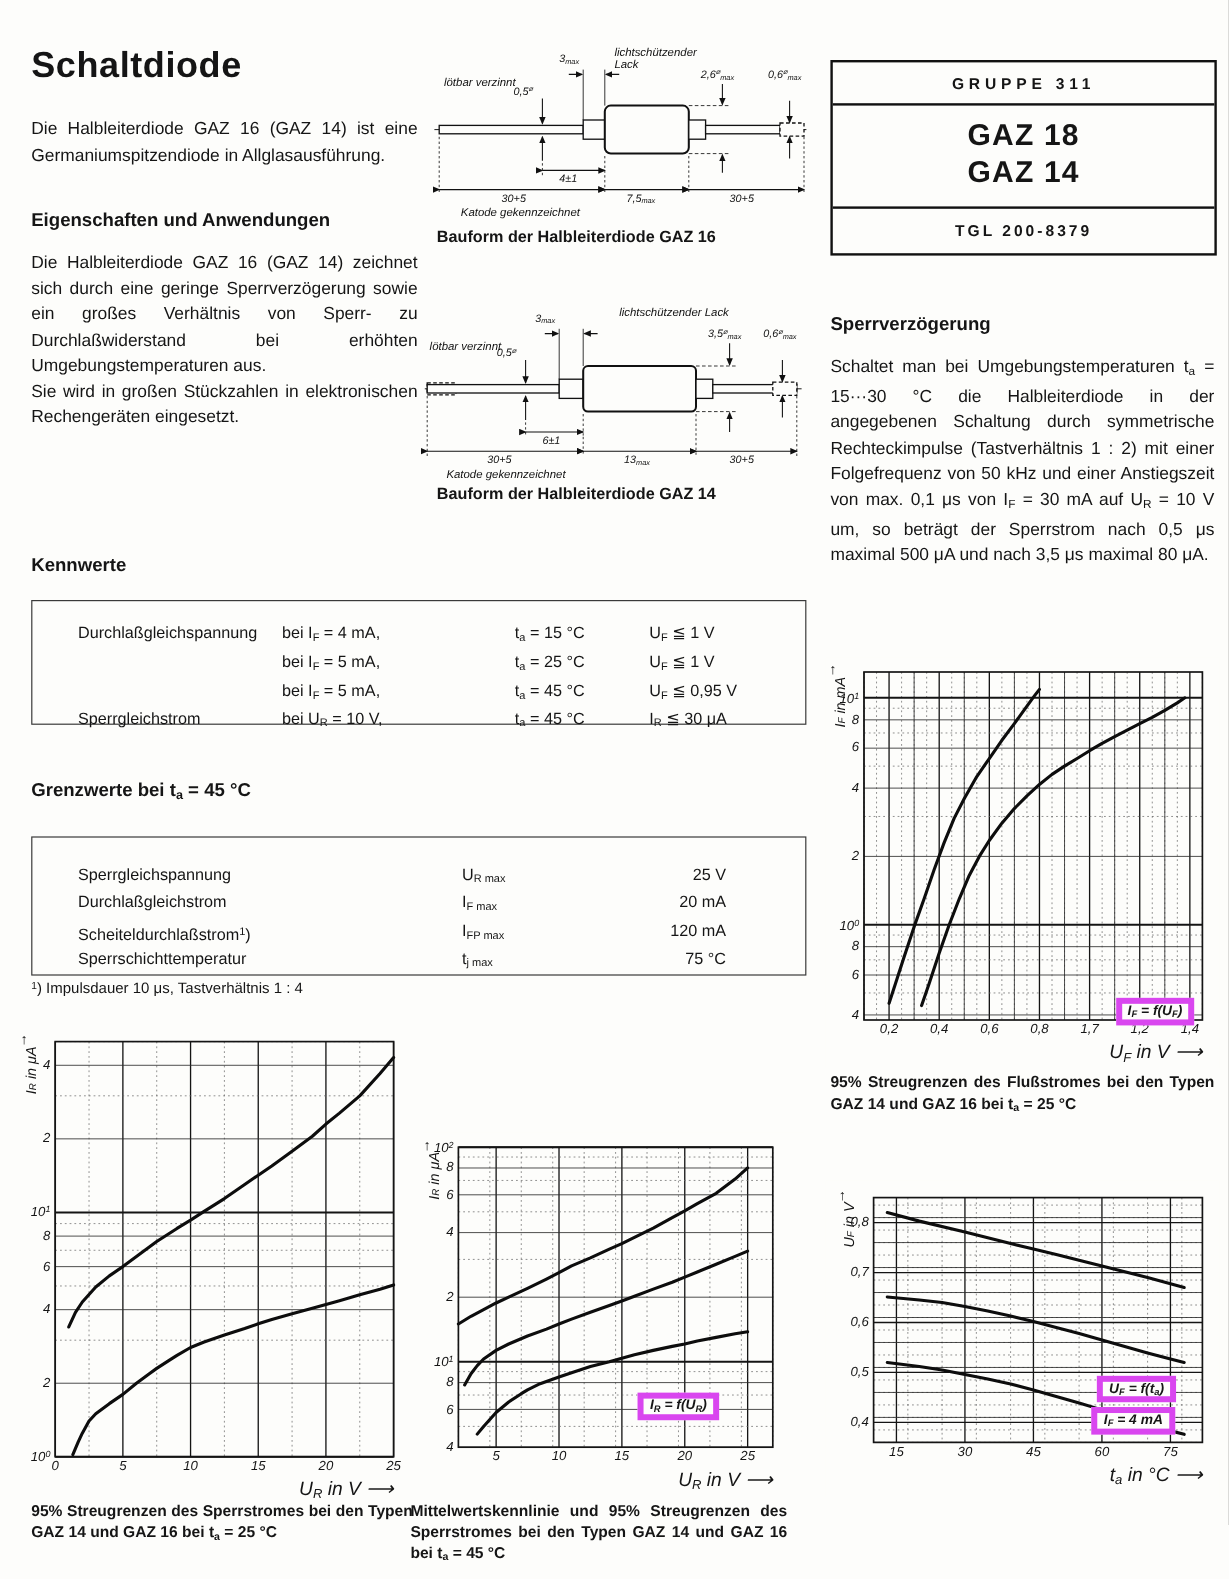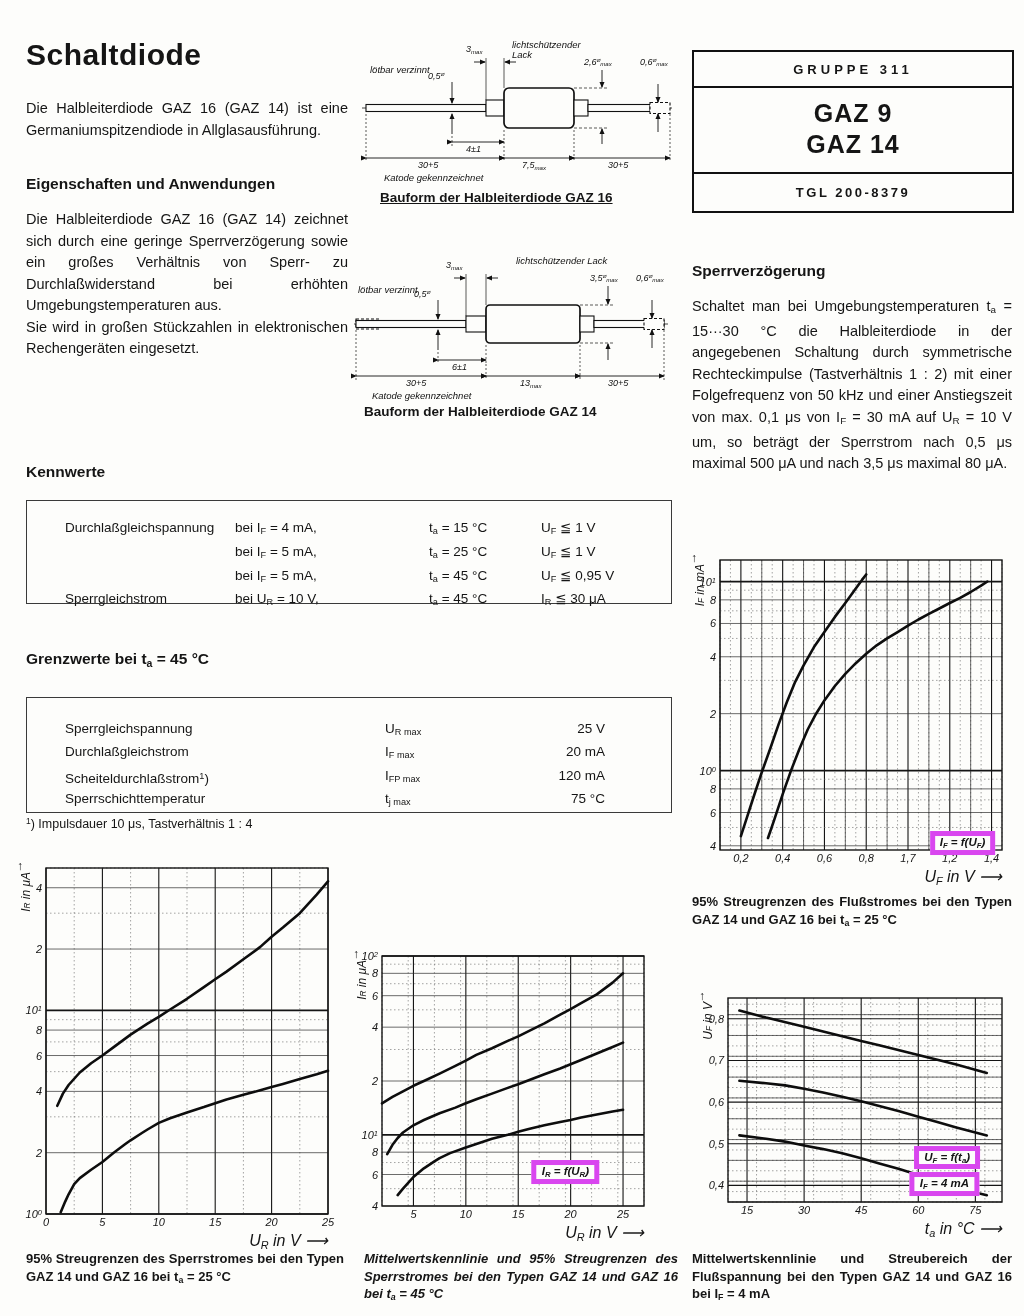--- a/index.html
+++ b/index.html
@@ -108,21 +108,21 @@
     <span class="dlab" style="left:156px;top:-4px;width:90px;white-space:normal;line-height:10px;">lichtschützender Lack</span>
     <span class="ddim" style="left:72px;top:26px;">0,5<sup>⌀</sup></span>
     <span class="ddim" style="left:228px;top:12px;">2,6<sup>⌀</sup><sub>max</sub></span>
     <span class="ddim" style="left:284px;top:12px;">0,6<sup>⌀</sup><sub>max</sub></span>
     <span class="ddim" style="left:110px;top:100px;">4±1</span>
     <span class="ddim" style="left:62px;top:116px;">30+5</span>
     <span class="ddim" style="left:166px;top:116px;">7,5<sub>max</sub></span>
     <span class="ddim" style="left:252px;top:116px;">30+5</span>
     <span class="dlab" style="left:28px;top:128px;">Katode gekennzeichnet</span>
   </div>
-  <div class="abs dcap" style="left:380px;top:190px;text-decoration:underline;">Bauform der Halbleiterdiode GAZ 16</div>
+  <div class="abs dcap" style="left:364px;top:190px;">Bauform der Halbleiterdiode GAZ 16</div>
 
   <div class="abs diag" style="left:350px;top:258px;height:150px;">
     <svg width="322" height="150">
       <defs>
         <marker id="ar2" markerWidth="8" markerHeight="8" refX="6" refY="3" orient="auto">
           <path d="M0,0 L7,3 L0,6 z" fill="#111"></path>
         </marker>
       </defs>
       <path d="M4 66 H318" stroke="#111" stroke-width="0.8" stroke-dasharray="10 3 2 3" fill="none"></path>
       <rect x="6" y="61" width="24" height="10" fill="#fdfdfb" stroke="#111" stroke-width="1.1" stroke-dasharray="3 2"></rect>
@@ -171,21 +171,21 @@
     <span class="ddim" style="left:56px;top:120px;">30+5</span>
     <span class="ddim" style="left:170px;top:120px;">13<sub>max</sub></span>
     <span class="ddim" style="left:258px;top:120px;">30+5</span>
     <span class="dlab" style="left:22px;top:132px;">Katode gekennzeichnet</span>
   </div>
   <div class="abs dcap" style="left:364px;top:404px;">Bauform der Halbleiterdiode GAZ 14</div>
 
   <div class="abs hdrbox" style="left:692px;top:50px;">
     <div class="r1">GRUPPE 311</div>
     <div class="r2">
-      <div>GAZ 9</div>
+      <div>GAZ 18</div>
       <div>GAZ 14</div>
     </div>
     <div class="r3">TGL 200-8379</div>
   </div>
 
   <div class="abs col" style="left:692px;top:262px;width:320px;">
     <h2>Sperrverzögerung</h2>
     <p class="para">Schaltet man bei Umgebungstemperaturen t<sub>a</sub> = 15···30 °C die Halbleiterdiode in der angegebenen Schaltung durch symmetrische Rechteckimpulse (Tastverhältnis 1 : 2) mit einer Folgefrequenz von 50 kHz und einer Anstiegszeit von max. 0,1 μs von I<sub>F</sub> = 30 mA auf U<sub>R</sub> = 10 V um, so beträgt der Sperrstrom nach 0,5 μs maximal 500 μA und nach 3,5 μs maximal  80 μA.</p>
   </div>
 
@@ -483,17 +483,16 @@
       <span class="ty-lab" style="left: 36px; top: 76.449px;">0,7</span>
       <span class="ty-lab" style="left: 36px; top: 34.8163px;">0,8</span>
       <span class="ax-x" style="left: 144px; top: 235px; width: 170px;">t<sub>a</sub> in °C <span>⟶</span></span>
       <span class="ax-y" style="left: 13px; top: 18px;">U<sub>F</sub> in V</span>
       <span class="yarr" style="left: 11px; top: 5px;"><span>↑</span></span>
       <span class="note" style="left: 259.2px; top: 142.52px;">U<sub>F</sub> = f(t<sub>a</sub>)</span>
       <span class="note" style="left: 256.46px; top: 169.04px;">I<sub>F</sub> = 4 mA</span>
     </div>
 
   <div class="abs cap" style="left:26px;top:1250px;width:318px;">95% Streugrenzen des Sperrstromes bei den Typen GAZ 14 und GAZ 16 bei t<sub>a</sub> = 25 °C</div>
-  <div class="abs cap" style="left:364px;top:1250px;width:314px;font-style:italic;">Mittelwertskennlinie und 95% Streugrenzen des Sperrstromes bei den Typen GAZ 14 und GAZ 16 bei t<sub>a</sub> = 45 °C</div>
+  <div class="abs cap" style="left:342px;top:1250px;width:314px;">Mittelwertskennlinie und 95% Streugrenzen des Sperrstromes bei den Typen GAZ 14 und GAZ 16 bei t<sub>a</sub> = 45 °C</div>
   <div class="abs cap" style="left:692px;top:893px;width:320px;">95% Streugrenzen des Flußstromes bei den Typen GAZ 14 und GAZ 16 bei t<sub>a</sub> = 25 °C</div>
-  <div class="abs cap" style="left:692px;top:1250px;width:320px;">Mittelwertskennlinie und Streubereich der Flußspannung bei den Typen GAZ 14 und GAZ 16 bei I<sub>F</sub> = 4 mA</div>
 
 </div>
 
 </body></html>

